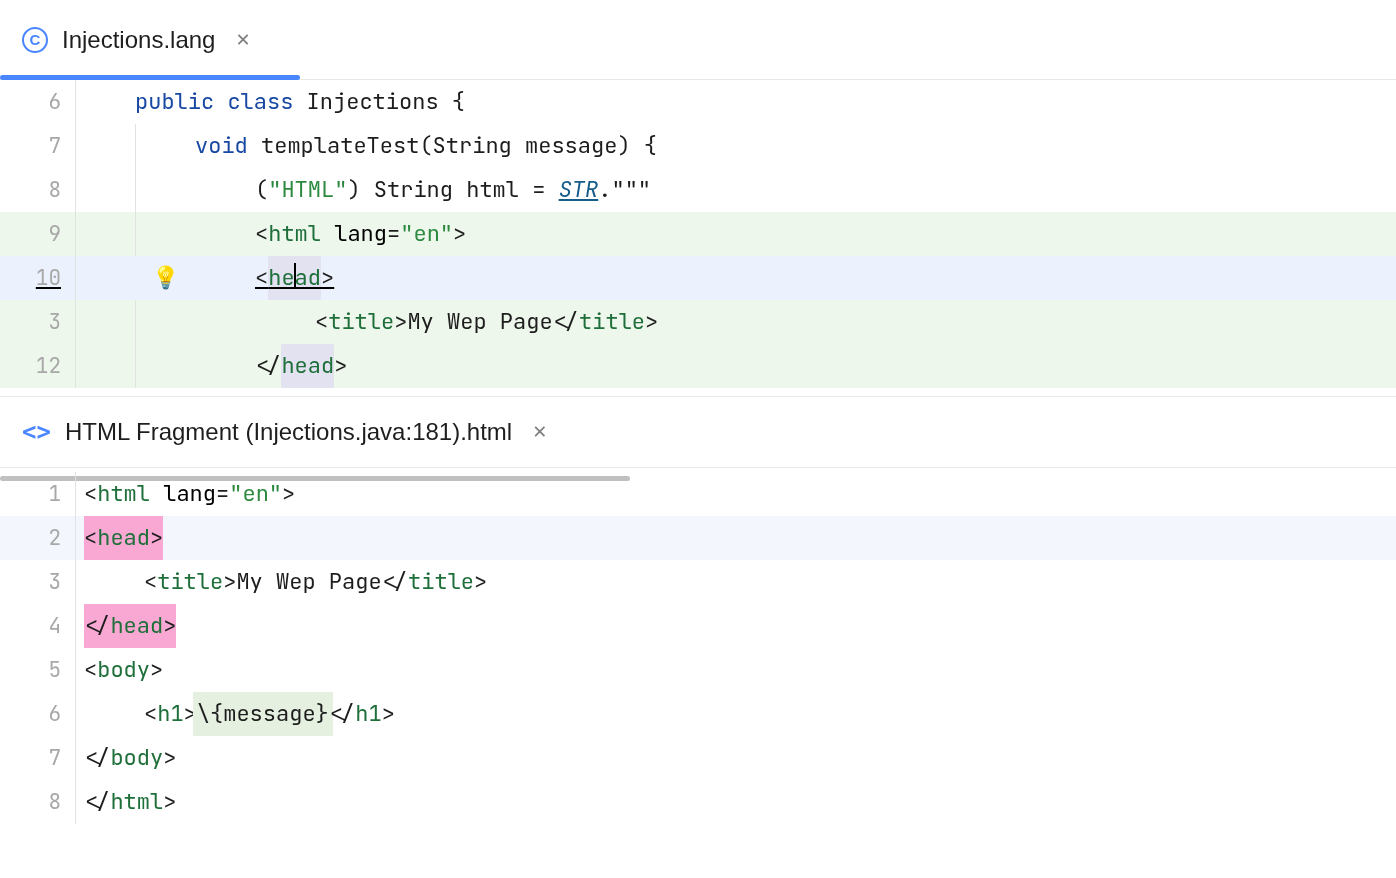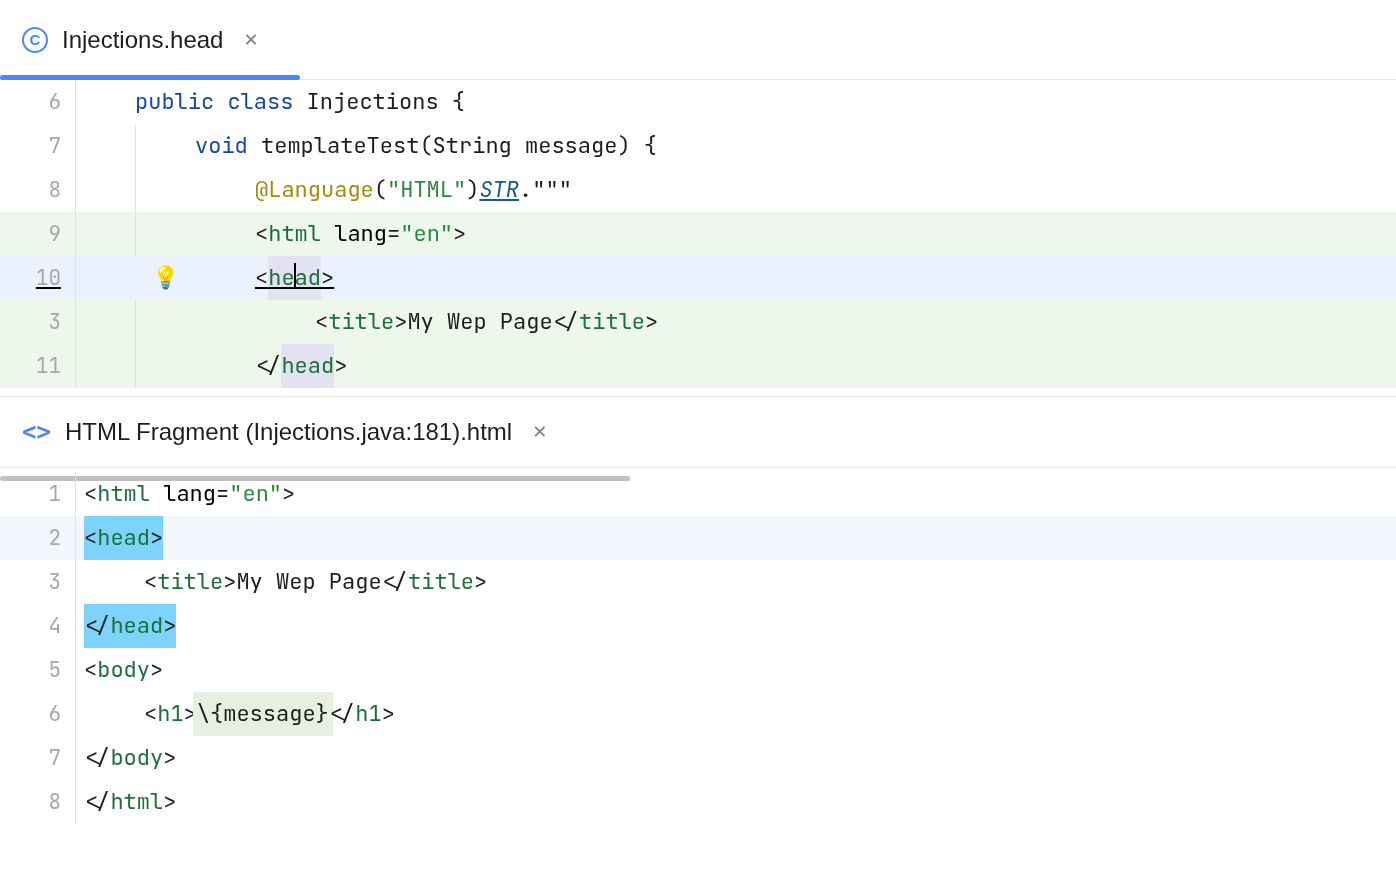--- a/index.html
+++ b/index.html
@@ -106,21 +106,21 @@
   .tk-plain { color: #1d1d1d; }
   .tk-punct { color: #1d1d1d; }
 
   
   .tag-pill {
     background: #e2e2f0;
     border-radius: 2px;
     padding: 0 0;
   }
   .tag-pair-hi {
-    background: #7dd3fc;
+    background: #f9a8d4;
   }
   .msg-pill {
     background: #e5f0e0;
     padding: 0 4px;
     margin: 0 -4px;
   }
 
   
   .caret {
     display: inline-block;
@@ -161,21 +161,21 @@
   
   .tab-bar.second { border-top: 1px solid #e8e8e8; }
 
 </style>
 </head>
 <body>
 
 <div class="tab-bar" style="position:relative;">
   <div class="tab active">
     <span class="icon-c">C</span>
-    <span>Injections.head</span>
+    <span>Injections.lang</span>
     <span class="tab-close">✕</span>
   </div>
   <div class="tab-underline"></div>
 </div>
 
 <div class="editor-pane top-editor mono" style="position:relative;">
 
   <div class="row">
     <div class="gutter">6</div>
     <div style="width:60px;border-left:1px solid #e2e2e2;"></div>
@@ -192,21 +192,21 @@
       <span class="tk-kw">void</span><span class="tk-plain"> templateTest(String message) {</span>
     </div>
   </div>
 
   <div class="row">
     <div class="gutter">8</div>
     <div style="width:60px;border-left:1px solid #e2e2e2;"></div>
     <div style="width:60px;border-left:1px solid #e2e2e2;"></div>
     <div style="width:60px;"></div>
     <div class="code-col">
-      <span class="tk-ann">@Language</span><span class="tk-punct">(</span><span class="tk-str">"HTML"</span><span class="tk-punct">)</span><span class="tk-id">STR</span><span class="tk-plain">."""</span>
+      <span class="tk-punct">(</span><span class="tk-str">"HTML"</span><span class="tk-punct">)</span><span class="tk-plain"> String html = </span><span class="tk-id">STR</span><span class="tk-plain">."""</span>
     </div>
   </div>
 
   <div class="row green">
     <div class="gutter">9</div>
     <div style="width:60px;border-left:1px solid #e2e2e2;"></div>
     <div style="width:60px;border-left:1px solid #e2e2e2;"></div>
     <div style="width:60px;"></div>
     <div class="code-col">
       <span class="tk-punct">&lt;</span><span class="tk-tag">html</span><span class="tk-plain"> </span><span class="tk-attr">lang</span><span class="tk-punct">=</span><span class="tk-str">"en"</span><span class="tk-punct">&gt;</span>
@@ -229,21 +229,21 @@
     <div style="width:60px;border-left:1px solid #e2e2e2;"></div>
     <div style="width:60px;border-left:1px solid #e2e2e2;"></div>
     <div style="width:60px;"></div>
     <div style="width:60px;"></div>
     <div class="code-col">
       <span class="tk-punct">&lt;</span><span class="tk-tag">title</span><span class="tk-punct">&gt;</span><span class="tk-plain">My Wep Page</span><span class="tk-punct">&lt;/</span><span class="tk-tag">title</span><span class="tk-punct">&gt;</span>
     </div>
   </div>
 
   <div class="row green">
-    <div class="gutter">11</div>
+    <div class="gutter">12</div>
     <div style="width:60px;border-left:1px solid #e2e2e2;"></div>
     <div style="width:60px;border-left:1px solid #e2e2e2;"></div>
     <div style="width:60px;"></div>
     <div class="code-col">
       <span class="tk-punct">&lt;/</span><span class="tag-pill tk-tag">head</span><span class="tk-punct">&gt;</span>
     </div>
   </div>
 
   <div style="height:8px;"></div>
 </div>

